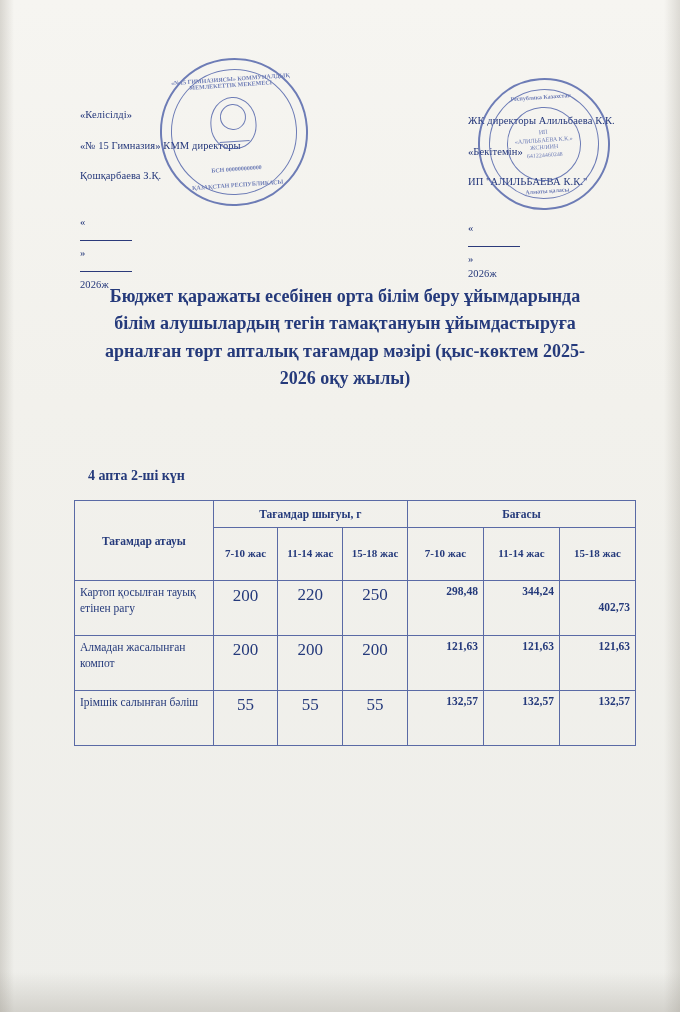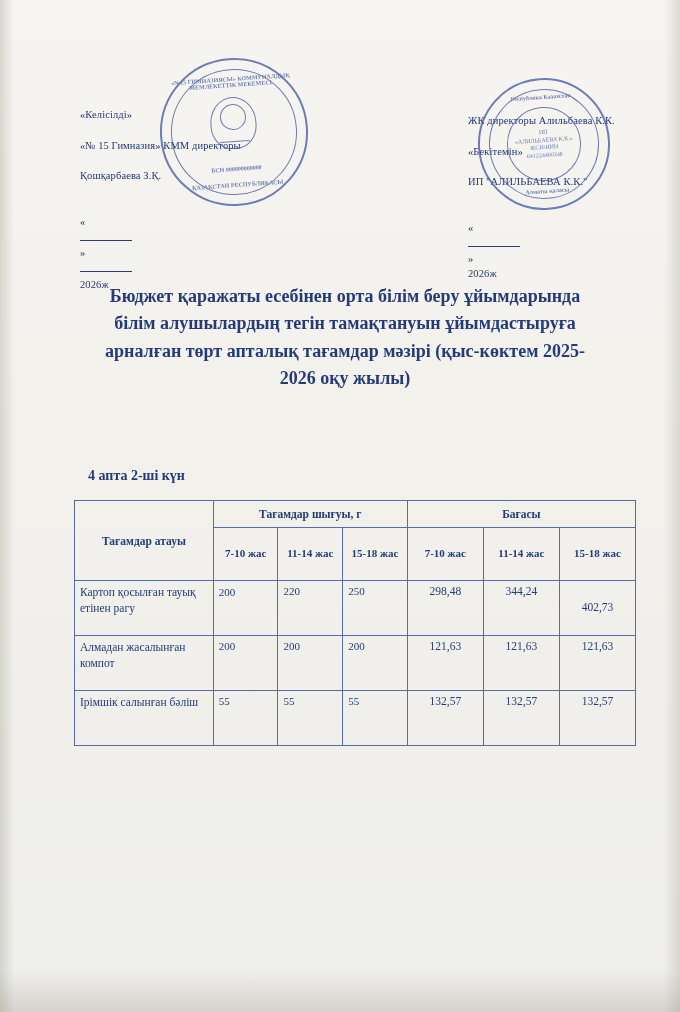--- a/index.html
+++ b/index.html
@@ -178,27 +178,29 @@
     line-height: 1.25;
     height: 38px;
   }
   .menu-table td.name {
     text-align: left;
     width: 138px;
     line-height: 1.35;
     height: 46px;
   }
   .menu-table td.num {
+    text-align: center;
     width: 58px;
-    font-size: 11px;
+    font-size: 17px;
   }
   .menu-table td.price {
-    text-align: center;
+    text-align: right;
     width: 70px;
     font-size: 11.5px;
+    font-weight: bold;
   }
   
   .menu-table tr:nth-child(3) td.num:nth-of-type(2) { padding-top: 5px; }
   .menu-table tr:nth-child(3) td.price:last-child { padding-top: 20px; }
 </style>
 </head>
 <body>
 
 <div class="page">
 

